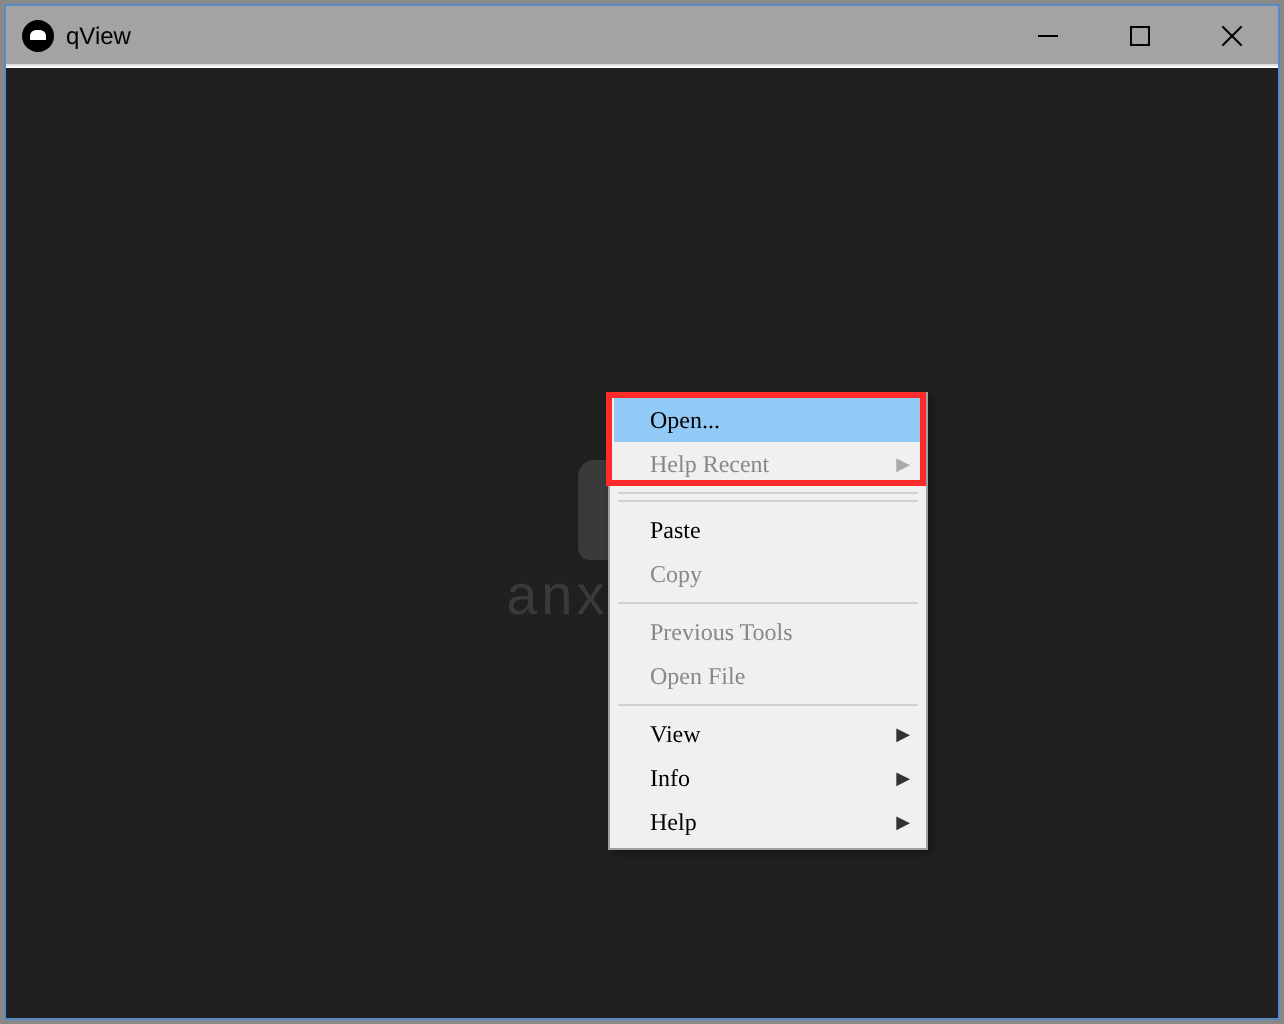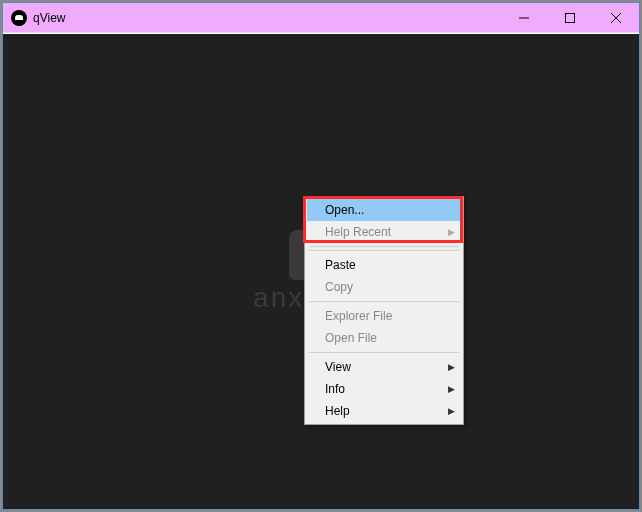--- a/index.html
+++ b/index.html
@@ -14,21 +14,21 @@
     }
     .window {
       position: absolute;
       left: 2px; top: 2px;
       width: 638px; height: 508px;
       background: #fff;
       border: 1px solid #5a8ac6;
     }
     .titlebar {
       height: 30px;
-      background: #f0abfc;
+      background: #a3a3a3;
       display: flex;
       align-items: center;
       border-bottom: 1px solid #e0e0e0;
     }
     .app-icon {
       width: 16px; height: 16px;
       margin-left: 8px;
       border-radius: 50%;
       background: #000;
       display: flex;
@@ -98,20 +98,21 @@
       padding: 2px;
     }
     .menu-item {
       height: 22px;
       display: flex;
       align-items: center;
       padding: 0 18px 0 18px;
       color: #000;
       position: relative;
       font-size: 12px;
+      font-family: Liberation Serif, serif;
     }
     .menu-item.hover {
       background: #91c9f7;
     }
     .menu-item.disabled {
       color: #888;
     }
     .menu-sep {
       height: 1px;
       background: #d0d0d0;
@@ -176,21 +177,21 @@
   <div class="menu-sep"></div>
   <div class="menu-sep"></div>
   <div class="menu-item">
     <span>Paste</span>
   </div>
   <div class="menu-item disabled">
     <span>Copy</span>
   </div>
   <div class="menu-sep"></div>
   <div class="menu-item disabled">
-    <span>Explorer File</span>
+    <span>Previous Tools</span>
   </div>
   <div class="menu-item disabled">
     <span>Open File</span>
   </div>
   <div class="menu-sep"></div>
   <div class="menu-item">
     <span>View</span>
     <span class="submenu-arrow">▶</span>
   </div>
   <div class="menu-item">

